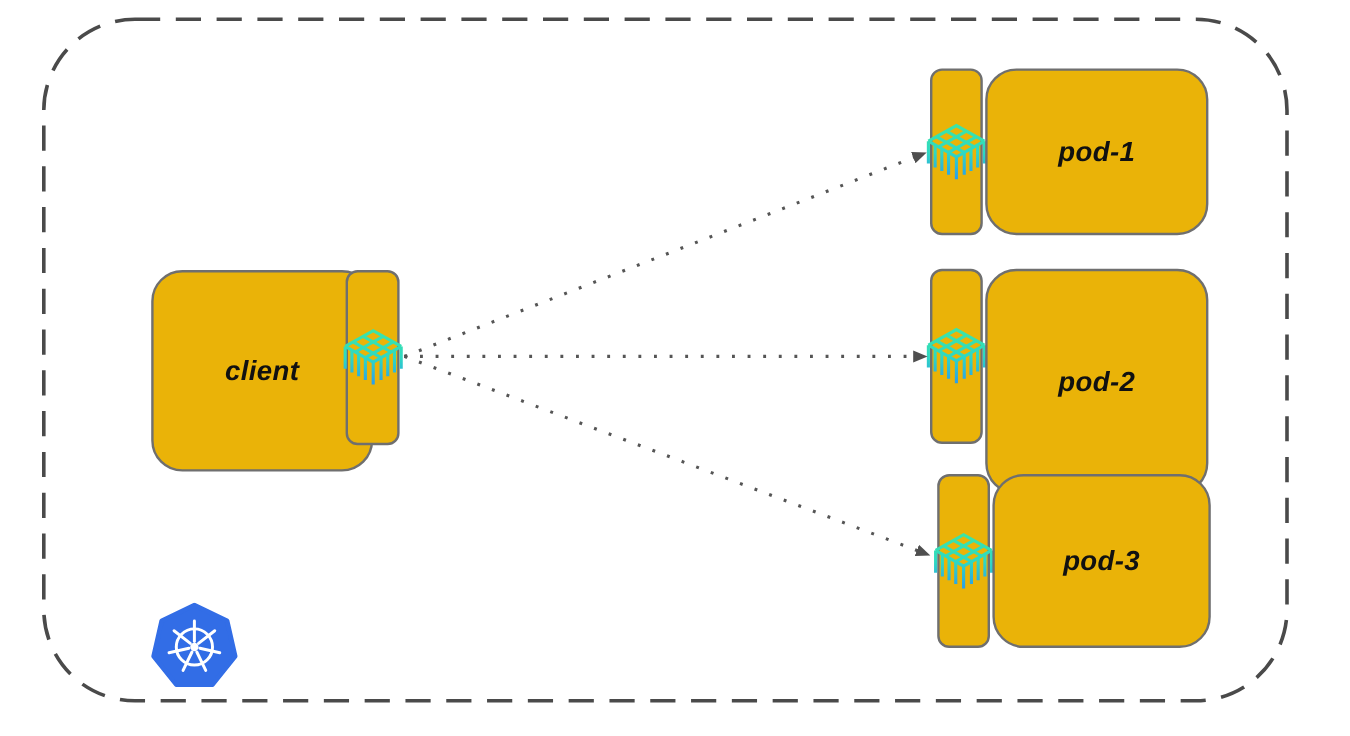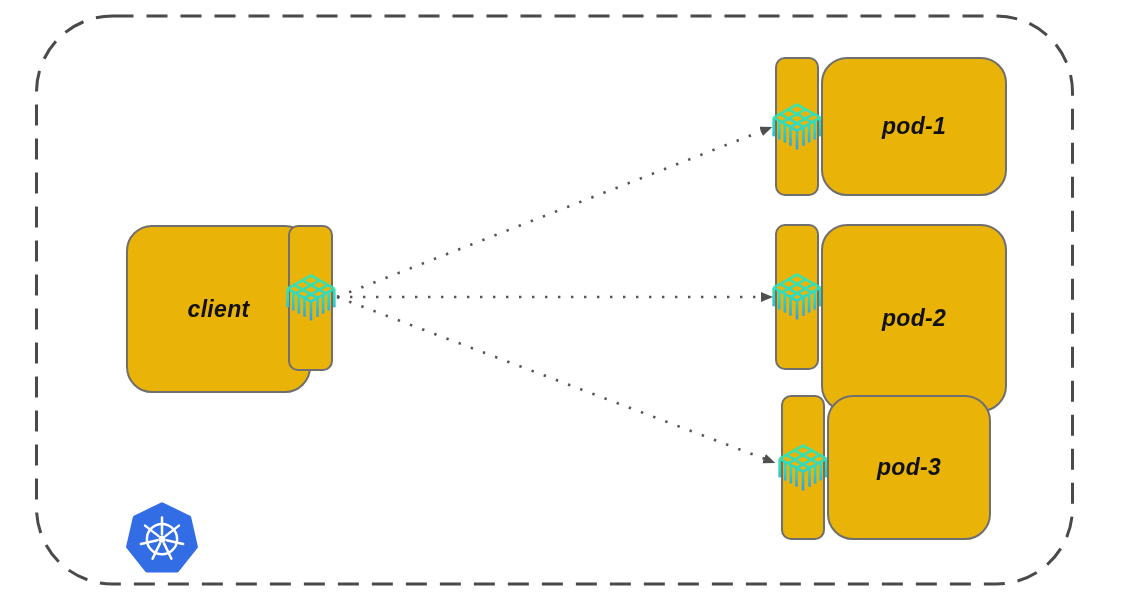--- a/index.html
+++ b/index.html
@@ -94,21 +94,21 @@
   </div>
   <div class="box main-box" style="left:821px;top:224px;width:186px;height:188px;">
     <span class="node-label">pod-2</span>
   </div>
 
   <div class="box sidecar" style="left:781px;top:395px;width:44px;height:145px;">
     <svg class="icon-svg" width="56" height="56" viewBox="0 0 60 56">
       <use href="#lkicon"></use>
     </svg>
   </div>
-  <div class="box main-box" style="left:827px;top:395px;width:164px;height:145px;justify-content:center;">
+  <div class="box main-box" style="left:827px;top:395px;width:182px;height:145px;justify-content:center;">
     <span class="node-label">pod-3</span>
   </div>
 
   <svg class="k8s-logo" width="78" height="72" viewBox="0 0 100 93">
     <use href="#k8slogo"></use>
   </svg>
 
   <svg class="overlay" width="1125" height="613" viewBox="0 0 1125 613">
     <defs>
       <marker id="ah" markerUnits="userSpaceOnUse" markerWidth="14" markerHeight="12" refX="1" refY="5" orient="auto">

